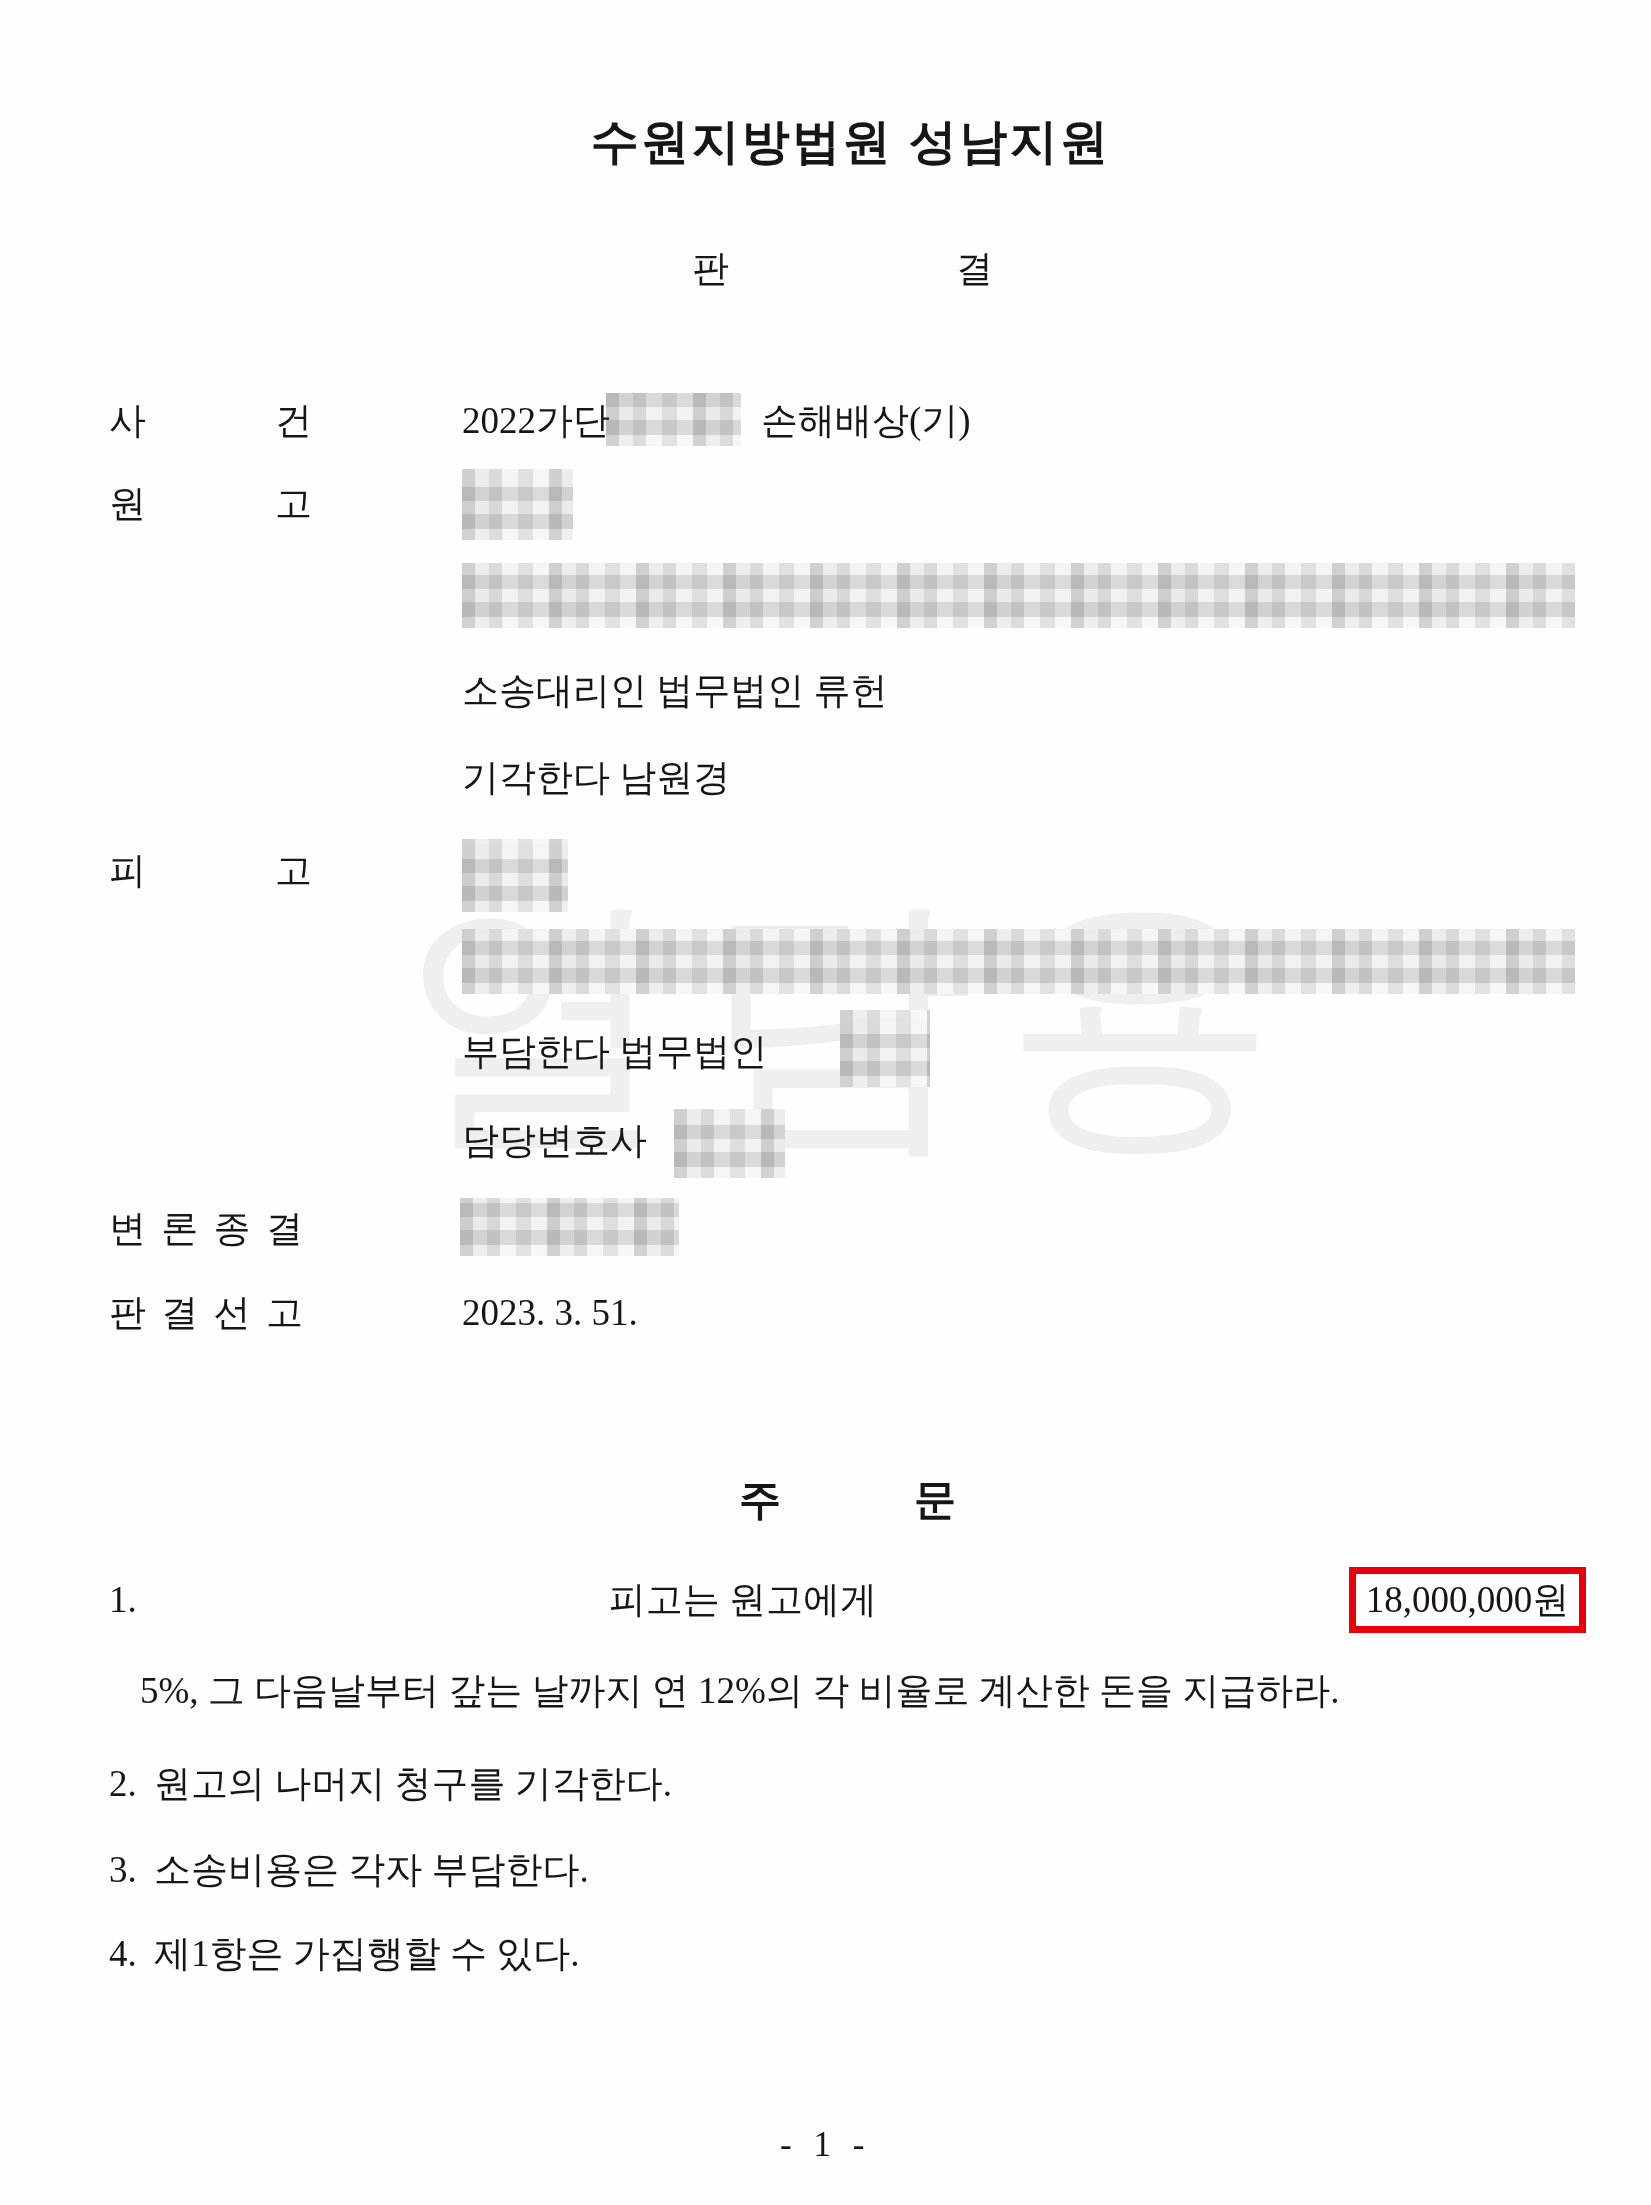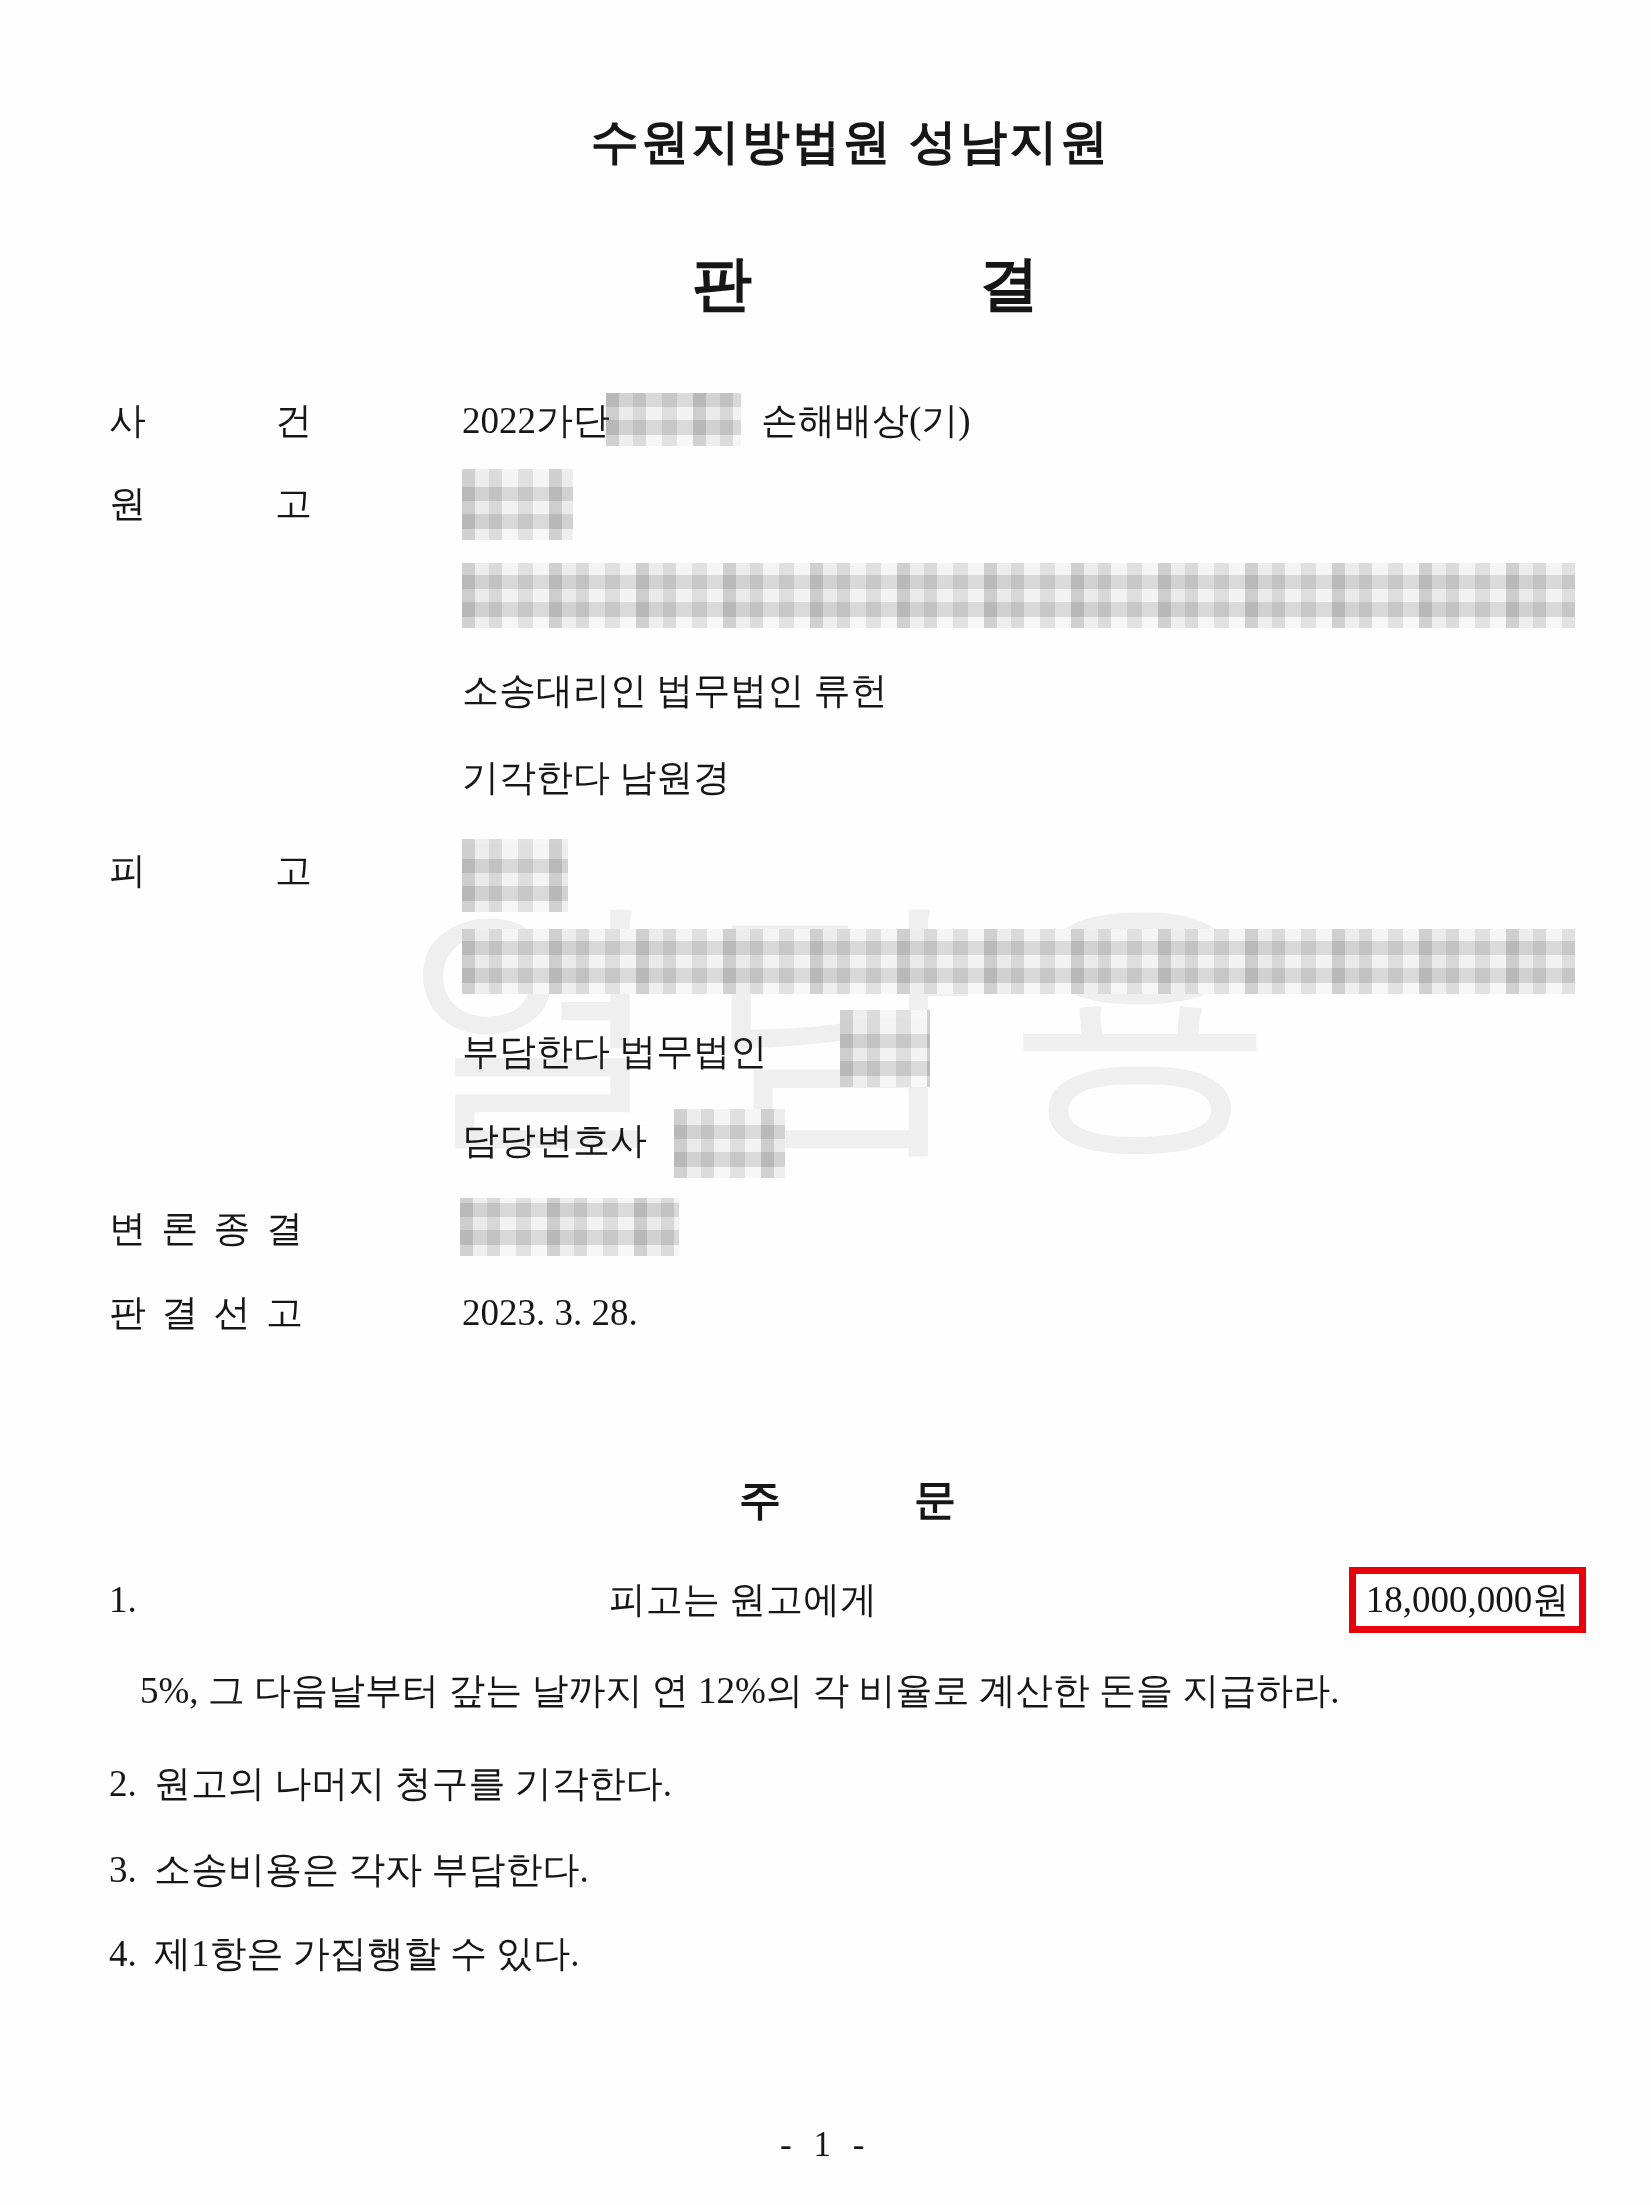--- a/index.html
+++ b/index.html
@@ -31,22 +31,22 @@
     font-weight:700;
     font-size:48px;
     letter-spacing:2.4px;
     z-index:2;
     padding-left:25px;
   }
 
   .doc-type {
     position:absolute; top:244px; left:692px;
     font-family:"Liberation Sans","DejaVu Sans",sans-serif;
-    font-weight:700;
-    font-size:60px;
+    font-weight:400;
+    font-size:37px;
     letter-spacing:227px;
     white-space:nowrap;
     z-index:2;
   }
 
   .row { position:absolute; left:0; width:100%; font-size:37px; line-height:1.25; z-index:2; }
   .row .lbl { position:absolute; left:109px; white-space:nowrap; }
   .lbl2 { letter-spacing:129px; }
   .lbl4 { letter-spacing:15.3px; }
   .row .val  { position:absolute; left:462px; white-space:nowrap; }
@@ -165,21 +165,21 @@
   </div>
   <div class="rd rd-d-counsel"></div>
 
   <div class="row r-closing">
     <span class="lbl lbl4">변론종결</span>
   </div>
   <div class="rd rd-closing"></div>
 
   <div class="row r-sentencing">
     <span class="lbl lbl4">판결선고</span>
-    <span class="val">2023. 3. 28.</span>
+    <span class="val">2023. 3. 51.</span>
   </div>
 
   <div class="order-heading">주문</div>
 
   <div class="order-item1-l1">
     <span>1.</span>
     <span>피고는 원고에게</span>
     <span class="amount-box">18,000,000원</span>
   </div>
   <div class="order-item1-l2">5%, 그 다음날부터 갚는 날까지 연 12%의 각 비율로 계산한 돈을 지급하라.</div>

